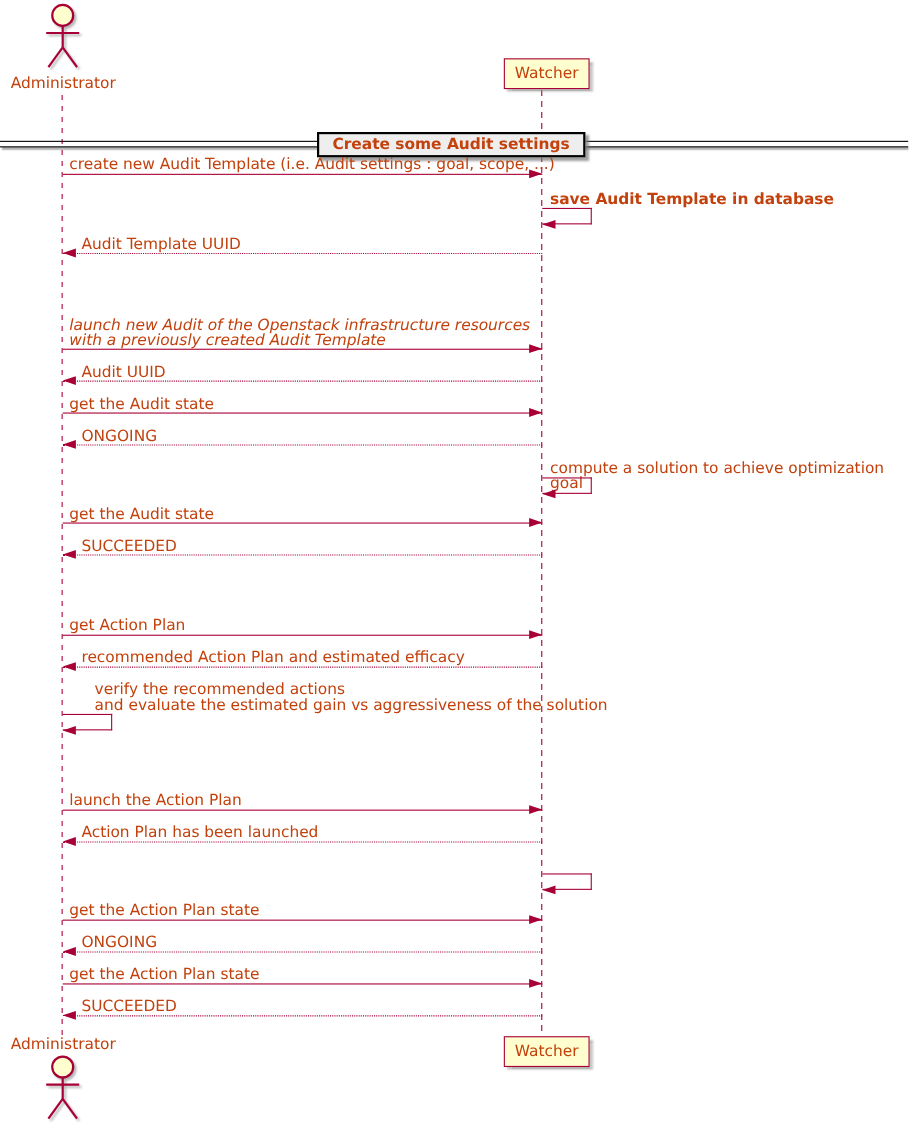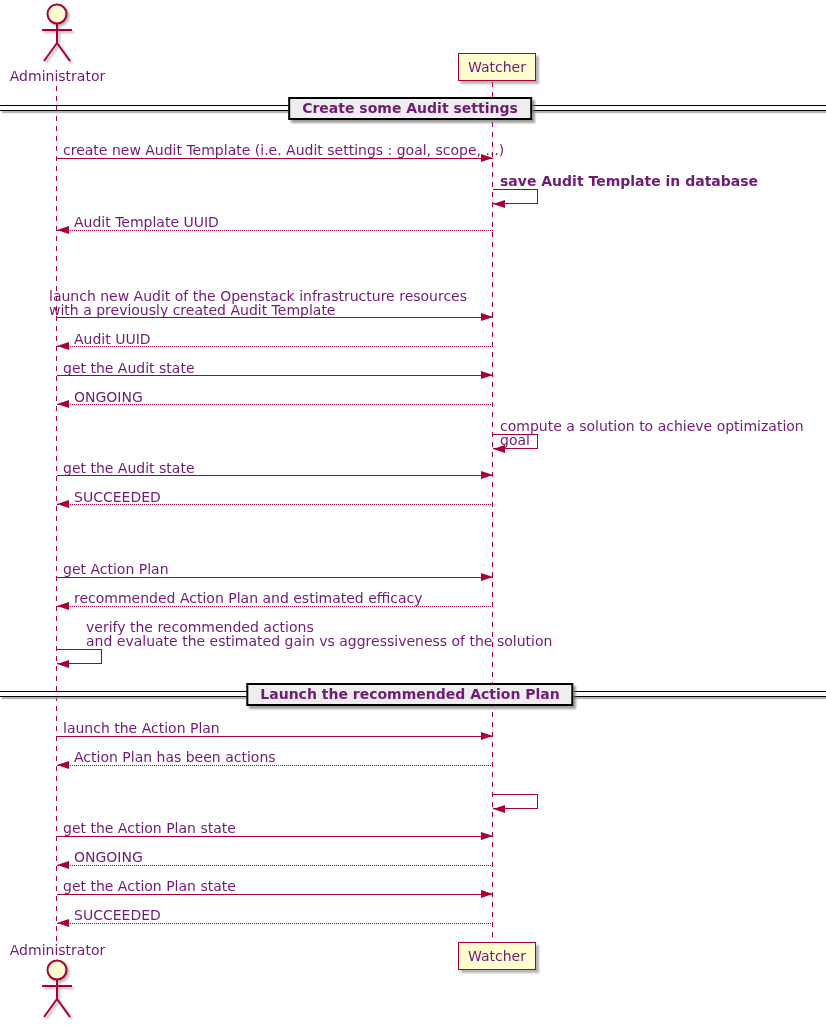--- a/index.html
+++ b/index.html
@@ -1,18 +1,18 @@
 <!DOCTYPE html>
 <html><head>
 <meta charset="utf-8">
 <style>
   html,body{margin:0;padding:0;background:#ffffff;}
   #canvas{
     position:relative;width:826px;height:1030px;background:#ffffff;overflow:hidden;
-    font-family:"DejaVu Sans", sans-serif;color:#701a75;
+    font-family:"DejaVu Sans", sans-serif;color:#c2410c;
   }
   
   .lifeline{
     position:absolute;width:1px;
     background:repeating-linear-gradient(to bottom,#A80036 0 5px,transparent 5px 10px);
   }
   
   .pbox{
     position:absolute;background:#FEFECE;border:1.5px solid #A80036;
     font-size:14px;line-height:16px;padding:5px 9px;white-space:nowrap;
@@ -70,42 +70,42 @@
     <circle cx="26" cy="12" r="9.5" fill="#FEFECE" stroke="#A80036" stroke-width="2"></circle>
     <line x1="26" y1="21.5" x2="26" y2="41" stroke="#A80036" stroke-width="2"></line>
     <line x1="11" y1="28" x2="41" y2="28" stroke="#A80036" stroke-width="2"></line>
     <line x1="26" y1="41" x2="13" y2="59" stroke="#A80036" stroke-width="2"></line>
     <line x1="26" y1="41" x2="39" y2="59" stroke="#A80036" stroke-width="2"></line>
   </svg>
   <div class="actor-label" style="top:69px;">Administrator</div>
 
   <div class="pbox" style="left:458px;top:53px;">Watcher</div>
 
-  <div class="divider" style="top:97px;">
+  <div class="divider" style="top:120px;">
     <div class="divider-lines"></div>
     <div class="divider-box">Create some Audit settings</div>
   </div>
 
   <div class="msg-text" style="left:63px;top:143px;">create new Audit Template (i.e. Audit settings : goal, scope, ...)</div>
   <div class="line solid" style="top:158px;">
       <i class="head-r"></i>
     </div>
 
   <div class="msg-text" style="left:500px;top:174px;font-weight:bold;">save Audit Template in database</div>
   <div class="self-loop" style="left:493px;top:189px;">
       <i class="head-l"></i>
     </div>
 
   <div class="msg-text" style="left:74px;top:215px;">Audit Template UUID</div>
   <div class="line dotted" style="top:230px;">
       <i class="head-l"></i>
     </div>
 
 
-  <div class="msg-text" style="left:49px;top:289px;">launch new Audit of the Openstack infrastructure resources
+  <div class="msg-text" style="left:63px;top:289px;font-style:italic;">launch new Audit of the Openstack infrastructure resources
 with a previously created Audit Template</div>
   <div class="line solid" style="top:317px;">
       <i class="head-r"></i>
     </div>
 
   <div class="msg-text" style="left:74px;top:332px;">Audit UUID</div>
   <div class="line dotted" style="top:346px;">
       <i class="head-l"></i>
     </div>
 
@@ -144,31 +144,27 @@
   <div class="line dotted" style="top:606px;">
       <i class="head-l"></i>
     </div>
 
   <div class="msg-text" style="left:63px;top:620px;margin-left:23px;">verify the recommended actions
 and evaluate the estimated gain vs aggressiveness of the solution</div>
   <div class="self-loop" style="left:57px;top:649px;">
       <i class="head-l"></i>
     </div>
 
-  <div class="divider" style="top:683px;">
-    <div class="divider-lines"></div>
-    <div class="divider-box">Launch the recommended Action Plan</div>
-  </div>
 
   <div class="msg-text" style="left:63px;top:721px;">launch the Action Plan</div>
   <div class="line solid" style="top:736px;">
       <i class="head-r"></i>
     </div>
 
-  <div class="msg-text" style="left:74px;top:750px;">Action Plan has been actions</div>
+  <div class="msg-text" style="left:74px;top:750px;">Action Plan has been launched</div>
   <div class="line dotted" style="top:765px;">
       <i class="head-l"></i>
     </div>
 
   <div class="self-loop" style="left:493px;top:794px;">
       <i class="head-l"></i>
     </div>
 
   <div class="msg-text" style="left:63px;top:821px;">get the Action Plan state</div>
   <div class="line solid" style="top:836px;">

